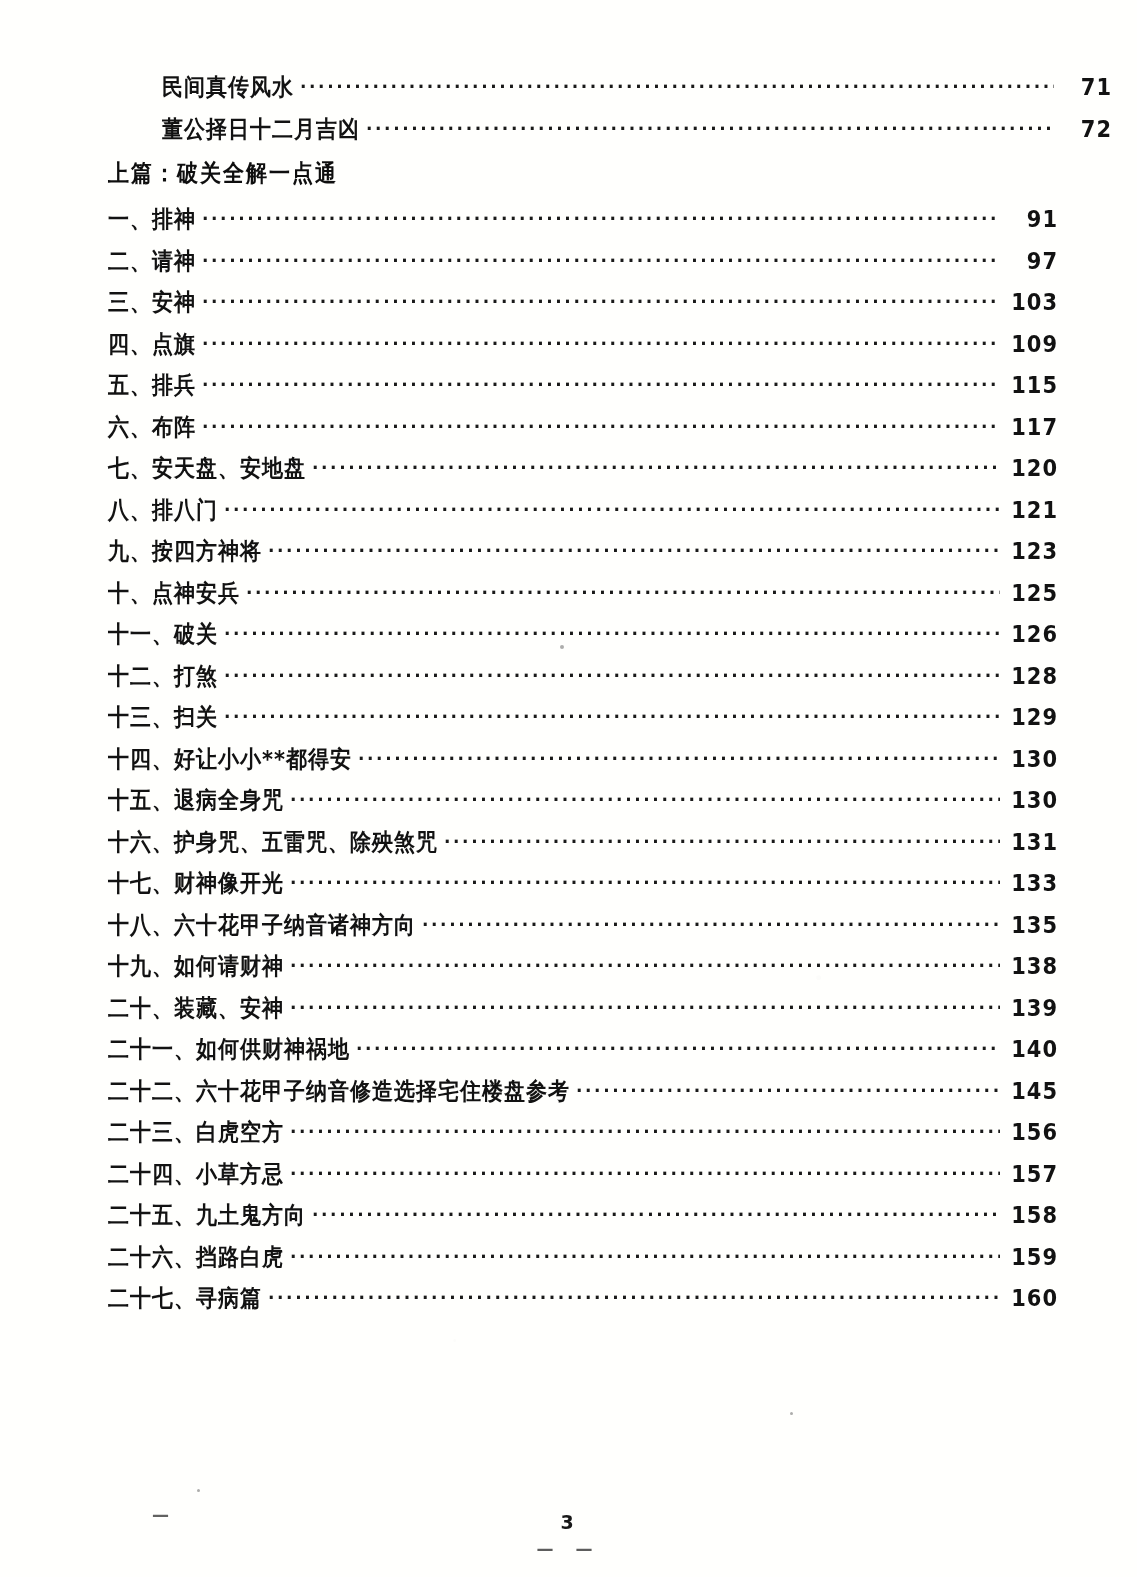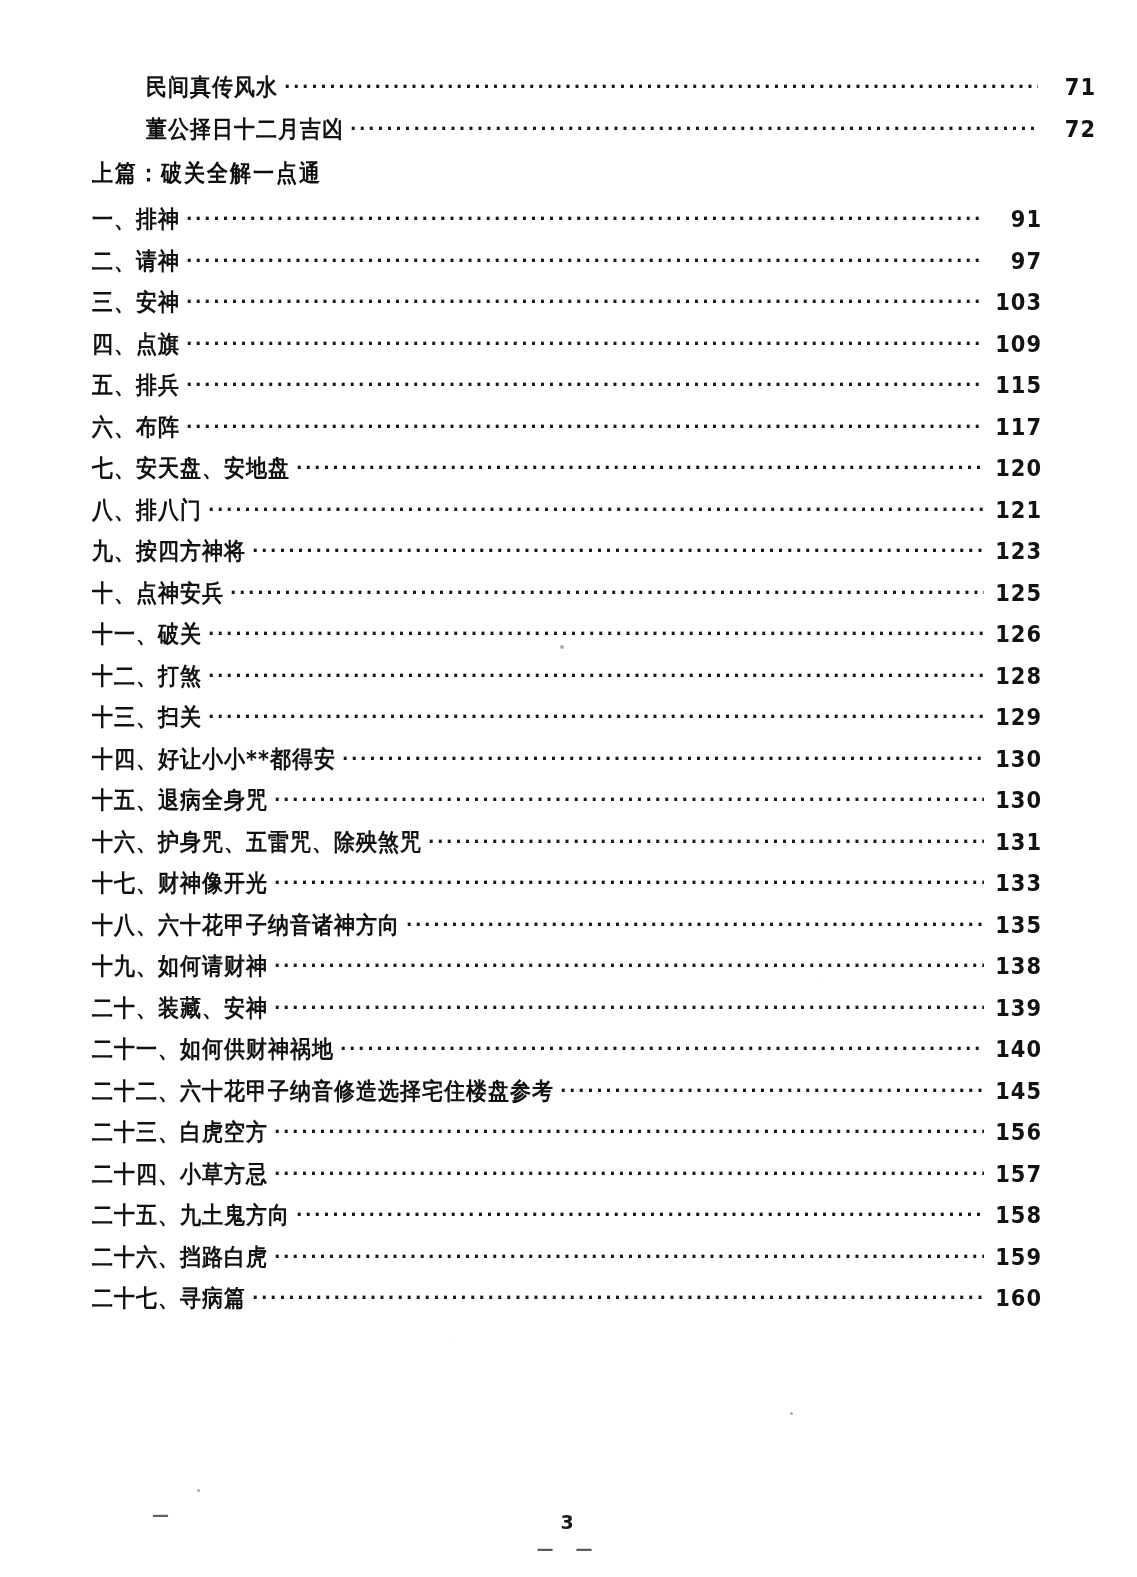--- a/index.html
+++ b/index.html
@@ -23,21 +23,21 @@
     inset: 0;
     pointer-events: none;
     background:
       radial-gradient(circle at 12% 30%, rgba(0,0,0,0.025) 0 2px, transparent 3px),
       radial-gradient(circle at 72% 62%, rgba(0,0,0,0.02) 0 2px, transparent 3px),
       radial-gradient(circle at 40% 85%, rgba(0,0,0,0.02) 0 1px, transparent 2px);
     opacity: .7;
   }
   .content {
     position: absolute;
-    left: 92px;
+    left: 108px;
     top: 78px;
     width: 950px;
   }
   .toc-row {
     display: flex;
     align-items: flex-end;
     width: 100%;
     color: #141414;
     font-weight: 700;
     letter-spacing: 1px;

